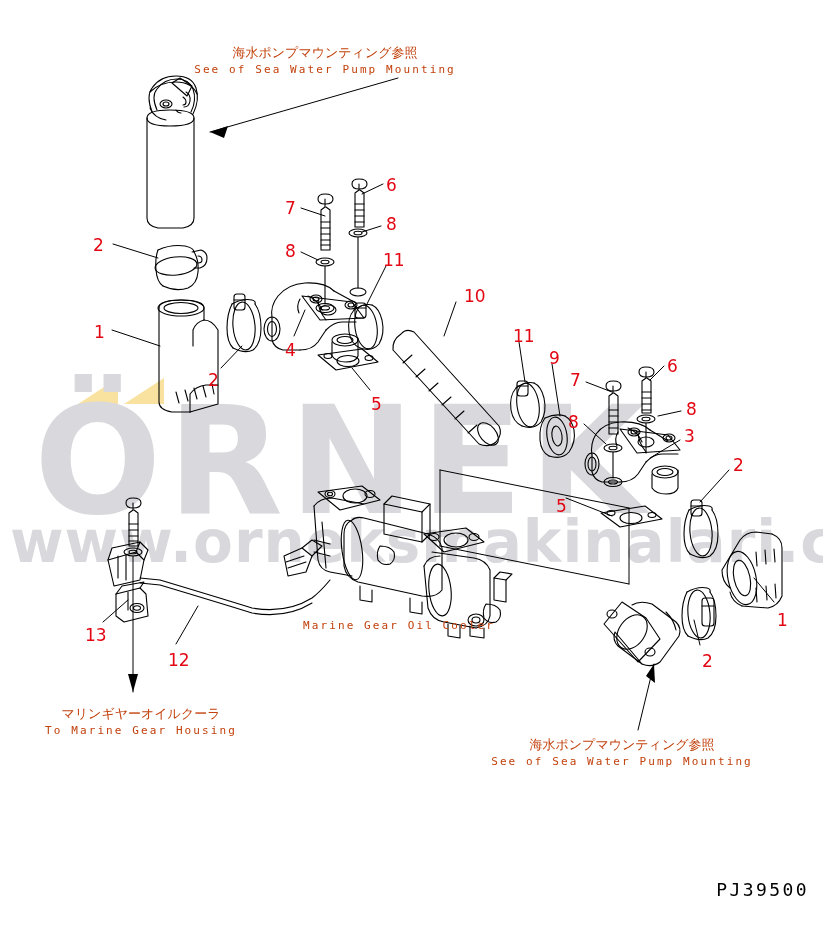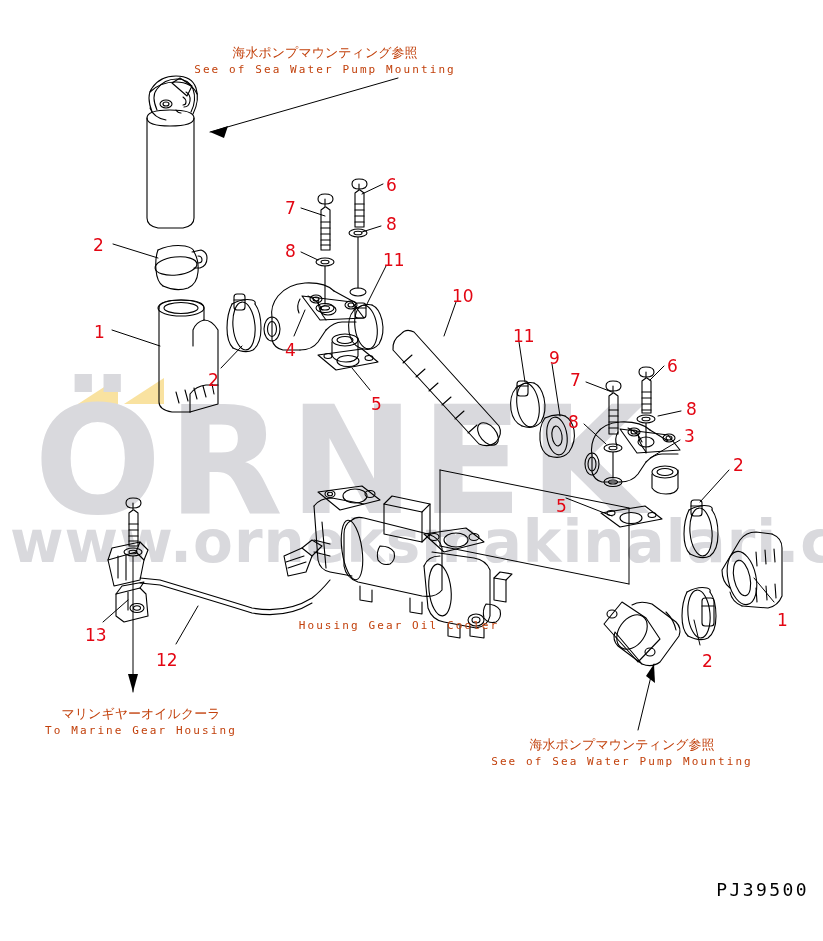--- a/index.html
+++ b/index.html
@@ -509,42 +509,42 @@
     <div class="callout" style="left:93px;  top:237px;">2</div>
     <div class="callout" style="left:94px;  top:324px;">1</div>
     <div class="callout" style="left:208px; top:372px;">2</div>
     <div class="callout" style="left:285px; top:200px;">7</div>
     <div class="callout" style="left:386px; top:177px;">6</div>
     <div class="callout" style="left:386px; top:216px;">8</div>
     <div class="callout" style="left:285px; top:243px;">8</div>
     <div class="callout" style="left:383px; top:252px;">11</div>
     <div class="callout" style="left:285px; top:342px;">4</div>
     <div class="callout" style="left:371px; top:396px;">5</div>
-    <div class="callout" style="left:452px; top:288px;">10</div>
+    <div class="callout" style="left:464px; top:288px;">10</div>
     <div class="callout" style="left:513px; top:328px;">11</div>
     <div class="callout" style="left:549px; top:350px;">9</div>
     <div class="callout" style="left:570px; top:372px;">7</div>
     <div class="callout" style="left:667px; top:358px;">6</div>
     <div class="callout" style="left:686px; top:401px;">8</div>
     <div class="callout" style="left:568px; top:414px;">8</div>
     <div class="callout" style="left:684px; top:428px;">3</div>
     <div class="callout" style="left:733px; top:457px;">2</div>
     <div class="callout" style="left:556px; top:498px;">5</div>
     <div class="callout" style="left:777px; top:612px;">1</div>
     <div class="callout" style="left:702px; top:653px;">2</div>
     <div class="callout" style="left:85px;  top:627px;text-align:center;">13</div>
-    <div class="callout" style="left:156px; top:652px;">12</div>
+    <div class="callout" style="left:168px; top:652px;">12</div>
 
     <div class="note" style="left:325px; top:44px; transform:translateX(-50%);">
       <span class="jp">海水ポンプマウンティング参照</span>
       <span class="en">See of Sea Water Pump Mounting</span>
     </div>
 
     <div class="note" style="left:399px; top:617px; transform:translateX(-50%);">
-      <span class="en">Housing Gear Oil Cooler</span>
+      <span class="en">Marine Gear Oil Cooler</span>
     </div>
 
     <div class="note" style="left:141px; top:705px; transform:translateX(-50%);">
       <span class="jp">マリンギヤーオイルクーラ</span>
       <span class="en">To Marine Gear Housing</span>
     </div>
 
     <div class="note" style="left:622px; top:736px; transform:translateX(-50%);">
       <span class="jp">海水ポンプマウンティング参照</span>
       <span class="en">See of Sea Water Pump Mounting</span>

